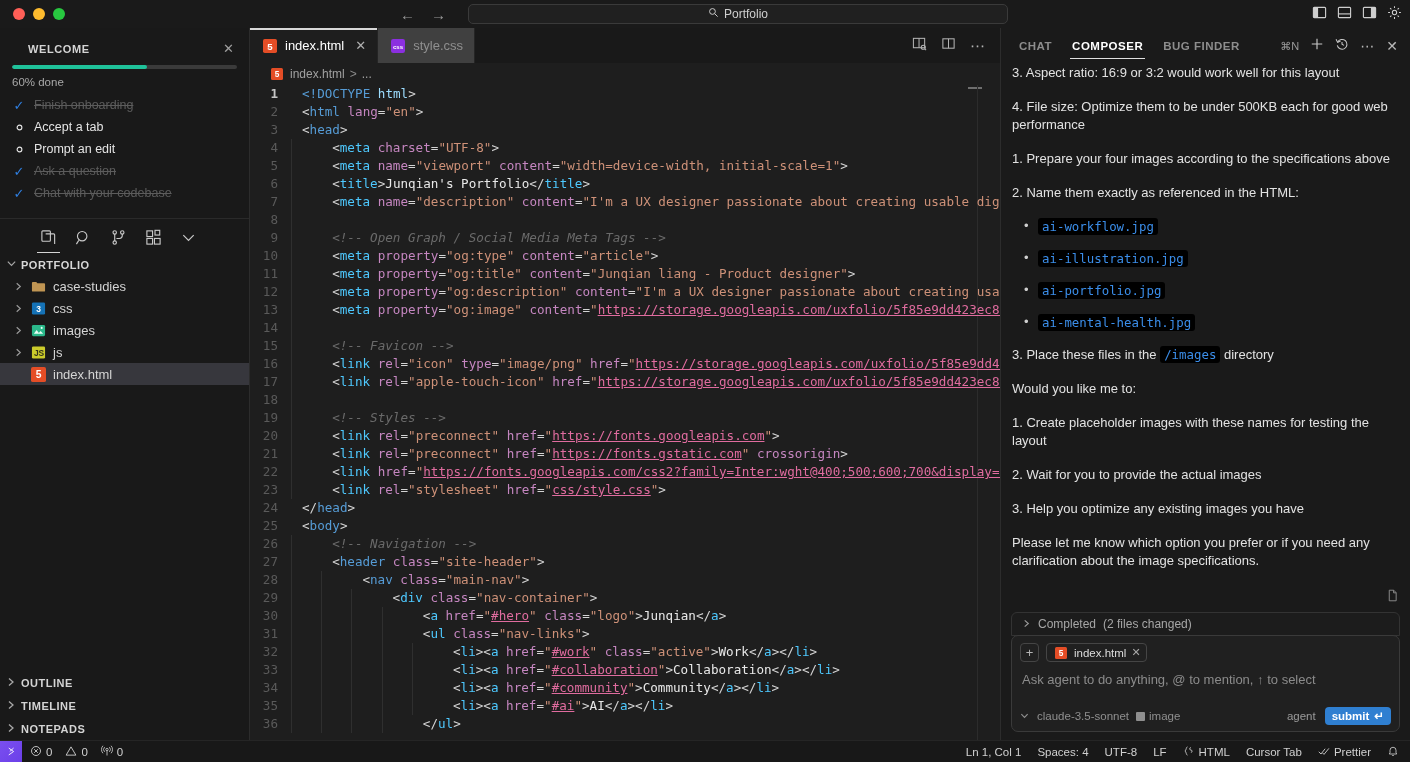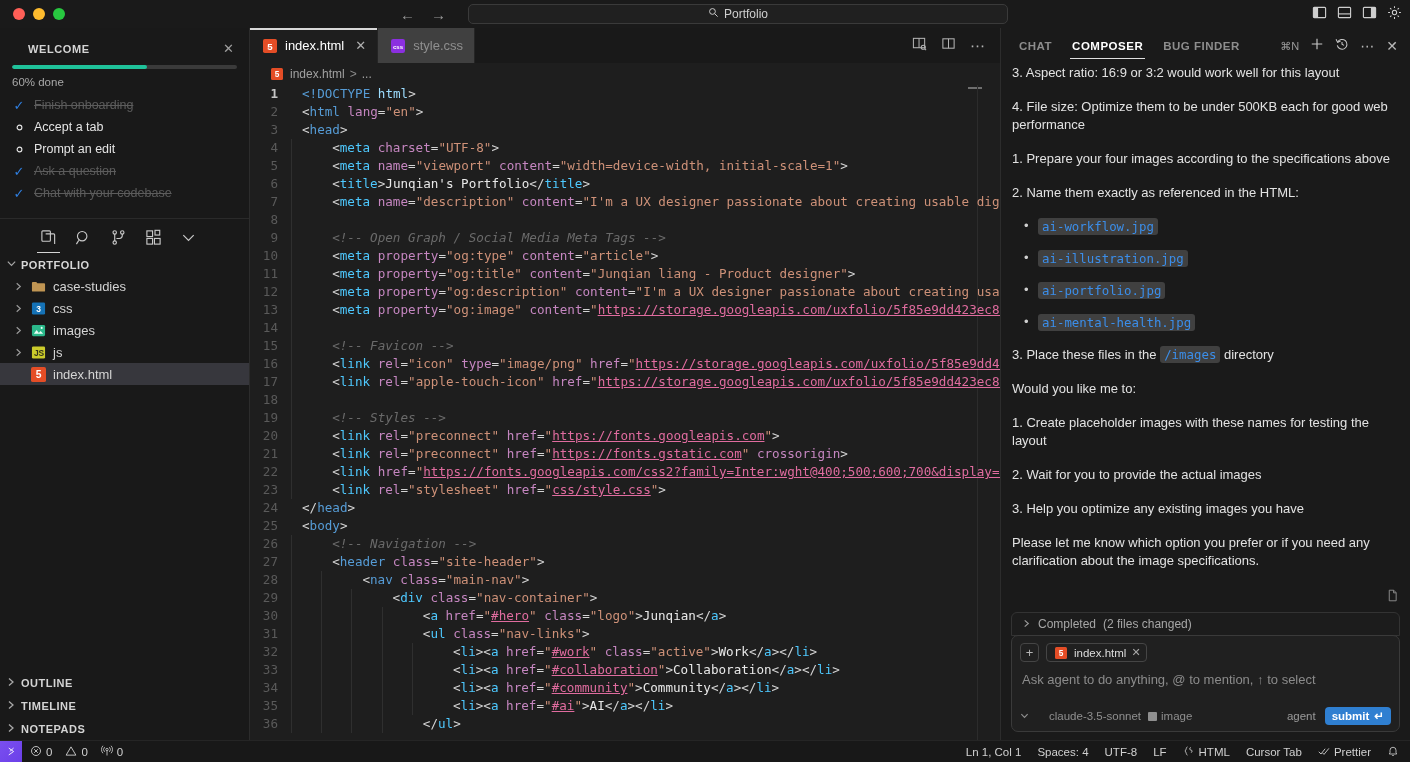--- a/index.html
+++ b/index.html
@@ -168,21 +168,21 @@
 
   .chat-scroll { flex: 1; overflow: hidden; padding: 0 11px; position: relative; }
   .msg-p { font-size: 13px; line-height: 18px; color: #e2e2e2; margin: 0 0 16px 0; }
   ul.bullets { list-style: none; margin: 0 0 14px 0; padding: 0 0 0 26px; }
   ul.bullets li { position: relative; margin-bottom: 14px; font-size: 13px; line-height: 18px; }
   ul.bullets li::before {
     content: "•"; position: absolute; left: -14px; top: -1px; color: #cfcfcf; font-size: 13px;
   }
   code.inl {
     font-family: "DejaVu Sans Mono", monospace; font-size: 12.4px; color: #3b8eea;
-    background: #404040; border-radius: 3px; padding: 1px 4px;
+    background: #000000; border-radius: 3px; padding: 1px 4px;
   }
   .copy-icon { position: absolute; right: 11px; bottom: 6px; color: #8a8a8a; }
   .copy-icon svg { width: 13px; height: 13px; }
 
   .composer-wrap { padding: 0 10px 8px 10px; }
   .completed-box {
     border: 1px solid #333333; border-radius: 6px 6px 0 0; background: #1c1c1c;
     height: 24px; display: flex; align-items: center; gap: 7px; padding: 0 10px;
     font-size: 12px; color: #a6a6a6; margin-bottom: 0;
   }
@@ -197,21 +197,21 @@
     display: flex; align-items: center; justify-content: center; color: #b5b5b5; font-size: 13px;
   }
   .chip {
     display: flex; align-items: center; gap: 5px; border: 1px solid #454545; border-radius: 4px;
     padding: 1px 5px; font-size: 11.5px; color: #dcdcdc; height: 19px;
   }
   .chip .ficon svg { width: 12px; height: 12px; }
   .chip .x { color: #a8a8a8; font-size: 11px; }
   .composer-placeholder { font-size: 13px; color: #8b8b8b; padding: 10px 2px 20px 2px; }
   .composer-foot { display: flex; align-items: center; gap: 7px; }
-  .model-pick { display: flex; align-items: center; gap: 20px; font-size: 11.5px; color: #8f8f8f; }
+  .model-pick { display: flex; align-items: center; gap: 8px; font-size: 11.5px; color: #8f8f8f; }
   .model-pick svg { width: 9px; height: 9px; }
   .img-pick { display: flex; align-items: center; gap: 4px; font-size: 11.5px; color: #8f8f8f; }
   .img-pick .sq { width: 9px; height: 9px; background: #8f8f8f; border-radius: 1px; display: inline-block; }
   .foot-right { margin-left: auto; display: flex; align-items: center; gap: 9px; }
   .agent-label { font-size: 11.5px; color: #9a9a9a; }
   .submit-btn {
     background: #2f7fd1; color: #ffffff; font-size: 11.5px; font-weight: bold;
     border-radius: 4px; padding: 2px 7px; display: flex; align-items: center; gap: 5px;
     height: 18px;
   }

